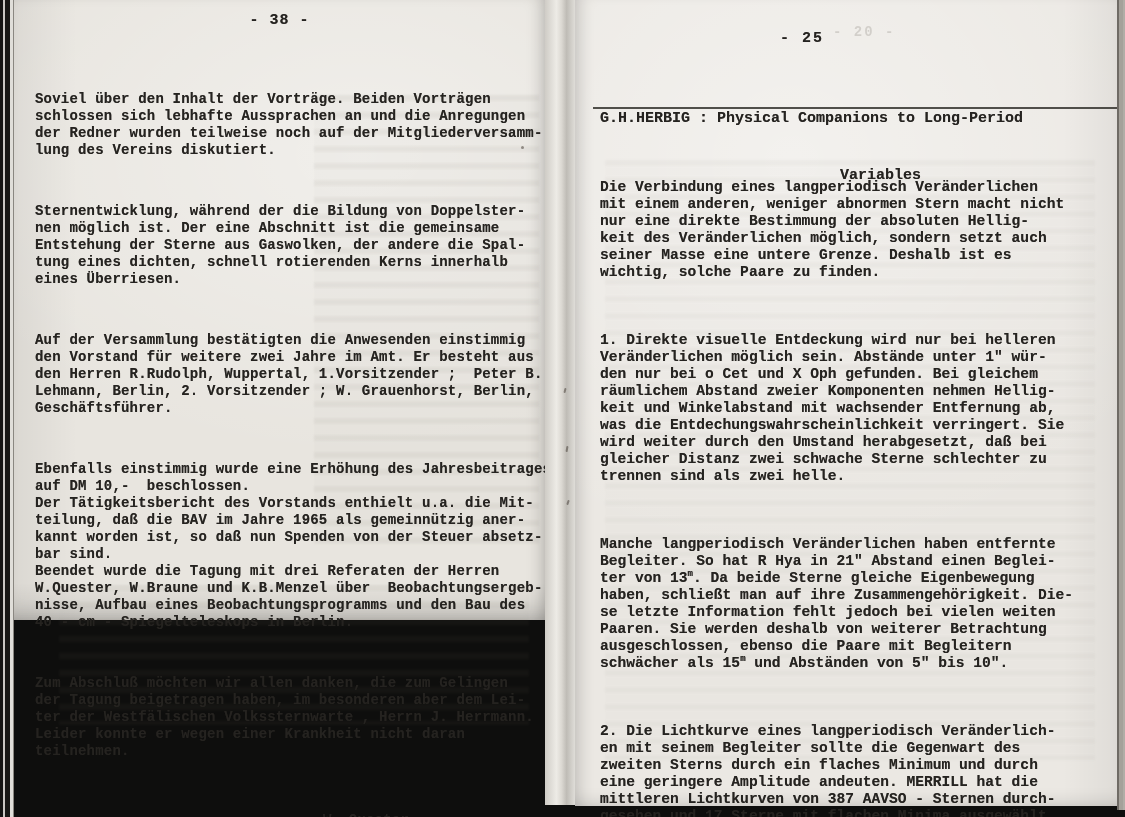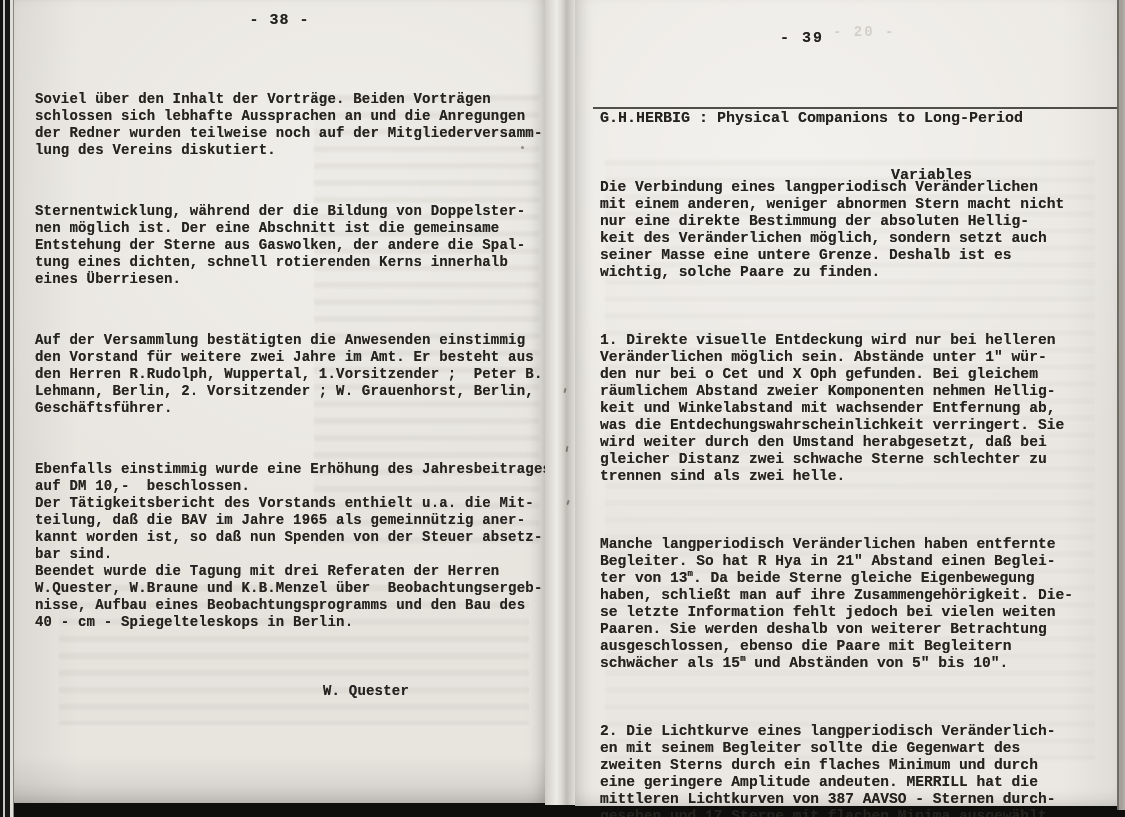--- a/index.html
+++ b/index.html
@@ -9,21 +9,21 @@
     font-family:"Liberation Mono","DejaVu Sans Mono",monospace;
   }
   
   .edge-left{
     position:absolute;left:0;top:0;width:14px;height:817px;
     background:linear-gradient(90deg,#141414 0 3px,#c9c7c4 3px 5px,#171716 5px 10px,#e0ded9 10px 13px,#8a8781 13px 14px);
   }
   
   .page{position:absolute;top:0;}
   .page-left{
-    left:14px;width:531px;height:803px;
+    left:14px;width:531px;height:620px;
     background:
       radial-gradient(120% 70% at 65% 25%, rgba(255,255,255,0.38), transparent 70%),
       linear-gradient(90deg, rgba(0,0,0,0.06), transparent 12%),
       linear-gradient(0deg, rgba(0,0,0,0.10), transparent 6%),
       #e8e5df;
     box-shadow:inset -12px 0 16px -9px rgba(0,0,0,0.22), inset 0 -16px 18px -12px rgba(0,0,0,0.14);
   }
   .page-right{
     left:575px;width:542px;height:806px;
     background:
@@ -49,21 +49,21 @@
     position:absolute;top:24px;left:258px;font-size:14px;color:#6d675e;
     opacity:.22;filter:blur(.7px);font-weight:700;letter-spacing:2px;
   }
   .body-col{position:absolute;white-space:pre;}
   .col-left{left:21px;top:57px;font-size:14px;line-height:17px;letter-spacing:.2px;}
   .col-right{left:25px;top:145px;font-size:14.6px;line-height:17px;}
   .col-left .para{margin:0 0 10px 0;}
   .col-right .para{margin:0 0 17px 0;}
   .signature{margin:8px 0 0 0;padding-left:288px;}
   .title-block{position:absolute;left:25px;top:71px;font-size:15px;line-height:19px;white-space:pre;}
-  .title-line2{padding-left:240px;text-align:center;}
+  .title-line2{padding-left:240px;}
   .title-rule{position:absolute;left:18px;top:107px;width:524px;height:0;border-top:2px solid #34322e;opacity:.85;}
   sup{font-size:.62em;line-height:0;}
   
   .bleed{
     position:absolute;pointer-events:none;
     background:repeating-linear-gradient(180deg, rgba(112,106,96,0.085) 0 6px, rgba(112,106,96,0.015) 6px 17px);
     filter:blur(1.1px);
   }
   .bleed-l1{left:300px;top:95px;width:225px;height:450px;}
   .bleed-l2{left:45px;top:585px;width:470px;height:140px;opacity:.9;}
@@ -83,31 +83,32 @@
 
   <div class="page page-left">
     <div class="bleed bleed-l1"></div>
     <div class="bleed bleed-l2"></div>
     <div class="pageno-left tw">- 38 -</div>
     <div class="body-col col-left tw">
       <div class="para">Soviel über den Inhalt der Vorträge. Beiden Vorträgen<br>schlossen sich lebhafte Aussprachen an und die Anregungen<br>der Redner wurden teilweise noch auf der Mitgliederversamm-<br>lung des Vereins diskutiert.</div>
       <div class="para">Sternentwicklung, während der die Bildung von Doppelster-<br>nen möglich ist. Der eine Abschnitt ist die gemeinsame<br>Entstehung der Sterne aus Gaswolken, der andere die Spal-<br>tung eines dichten, schnell rotierenden Kerns innerhalb<br>eines Überriesen.</div>
       <div class="para">Auf der Versammlung bestätigten die Anwesenden einstimmig<br>den Vorstand für weitere zwei Jahre im Amt. Er besteht aus<br>den Herren R.Rudolph, Wuppertal, 1.Vorsitzender ;  Peter B.<br>Lehmann, Berlin, 2. Vorsitzender ; W. Grauenhorst, Berlin,<br>Geschäftsführer.</div>
       <div class="para">Ebenfalls einstimmig wurde eine Erhöhung des Jahresbeitrages<br>auf DM 10,-  beschlossen.<br>Der Tätigkeitsbericht des Vorstands enthielt u.a. die Mit-<br>teilung, daß die BAV im Jahre 1965 als gemeinnützig aner-<br>kannt worden ist, so daß nun Spenden von der Steuer absetz-<br>bar sind.<br>Beendet wurde die Tagung mit drei Referaten der Herren<br>W.Quester, W.Braune und K.B.Menzel über  Beobachtungsergeb-<br>nisse, Aufbau eines Beobachtungsprogramms und den Bau des<br>40 - cm - Spiegelteleskops in Berlin.</div>
+      <div class="para">Zum Abschluß möchten wir allen danken, die zum Gelingen<br>der Tagung beigetragen haben, im besonderen aber dem Lei-<br>ter der Westfälischen Volkssternwarte , Herrn J. Herrmann.<br>Leider konnte er wegen einer Krankheit nicht daran<br>teilnehmen.</div>
       <div class="signature">W. Quester</div>
       
     </div>
   </div>
 
   <div class="gutter"></div>
 
   <div class="page page-right">
     <div class="bleed bleed-r1"></div>
     <div class="bleed-pageno">- 20 -</div>
-    <div class="pageno-right tw">- 39</div>
+    <div class="pageno-right tw">- 25</div>
     <div class="title-block tw">
       <div>G.H.HERBIG : Physical Companions to Long-Period</div>
       <div class="title-line2">Variables</div>
     </div>
     <div class="title-rule"></div>
     <div class="body-col col-right tw">
       <div class="para">Die Verbindung eines langperiodisch Veränderlichen<br>mit einem anderen, weniger abnormen Stern macht nicht<br>nur eine direkte Bestimmung der absoluten Hellig-<br>keit des Veränderlichen möglich, sondern setzt auch<br>seiner Masse eine untere Grenze. Deshalb ist es<br>wichtig, solche Paare zu finden.</div>
       <div class="para">1. Direkte visuelle Entdeckung wird nur bei helleren<br>Veränderlichen möglich sein. Abstände unter 1" wür-<br>den nur bei o Cet und X Oph gefunden. Bei gleichem<br>räumlichem Abstand zweier Komponenten nehmen Hellig-<br>keit und Winkelabstand mit wachsender Entfernung ab,<br>was die Entdechungswahrscheinlichkeit verringert. Sie<br>wird weiter durch den Umstand herabgesetzt, daß bei<br>gleicher Distanz zwei schwache Sterne schlechter zu<br>trennen sind als zwei helle.</div>
       <div class="para">Manche langperiodisch Veränderlichen haben entfernte<br>Begleiter. So hat R Hya in 21" Abstand einen Beglei-<br>ter von 13<sup>m</sup>. Da beide Sterne gleiche Eigenbewegung<br>haben, schließt man auf ihre Zusammengehörigkeit. Die-<br>se letzte Information fehlt jedoch bei vielen weiten<br>Paaren. Sie werden deshalb von weiterer Betrachtung<br>ausgeschlossen, ebenso die Paare mit Begleitern<br>schwächer als 15<sup>m</sup> und Abständen von 5" bis 10".</div>
       <div class="para">2. Die Lichtkurve eines langperiodisch Veränderlich-<br>en mit seinem Begleiter sollte die Gegenwart des<br>zweiten Sterns durch ein flaches Minimum und durch<br>eine geringere Amplitude andeuten. MERRILL hat die<br>mittleren Lichtkurven von 387 AAVSO - Sternen durch-<br>gesehen und 17 Sterne mit flachen Minima ausgewählt.<br>Enttäuschend war, daß bekannte Doppelsterne wie o Cet,<br>X Oph und R Aqr nicht unter den 17 Objekten waren.<br>Die Untersuchungen zeigten schließlich, daß bei 5<br>Sternen das flache Minimum nur vorgetäuscht war: der<br>Veränderliche wird schwächer als angegeben. Wahr-</div>

